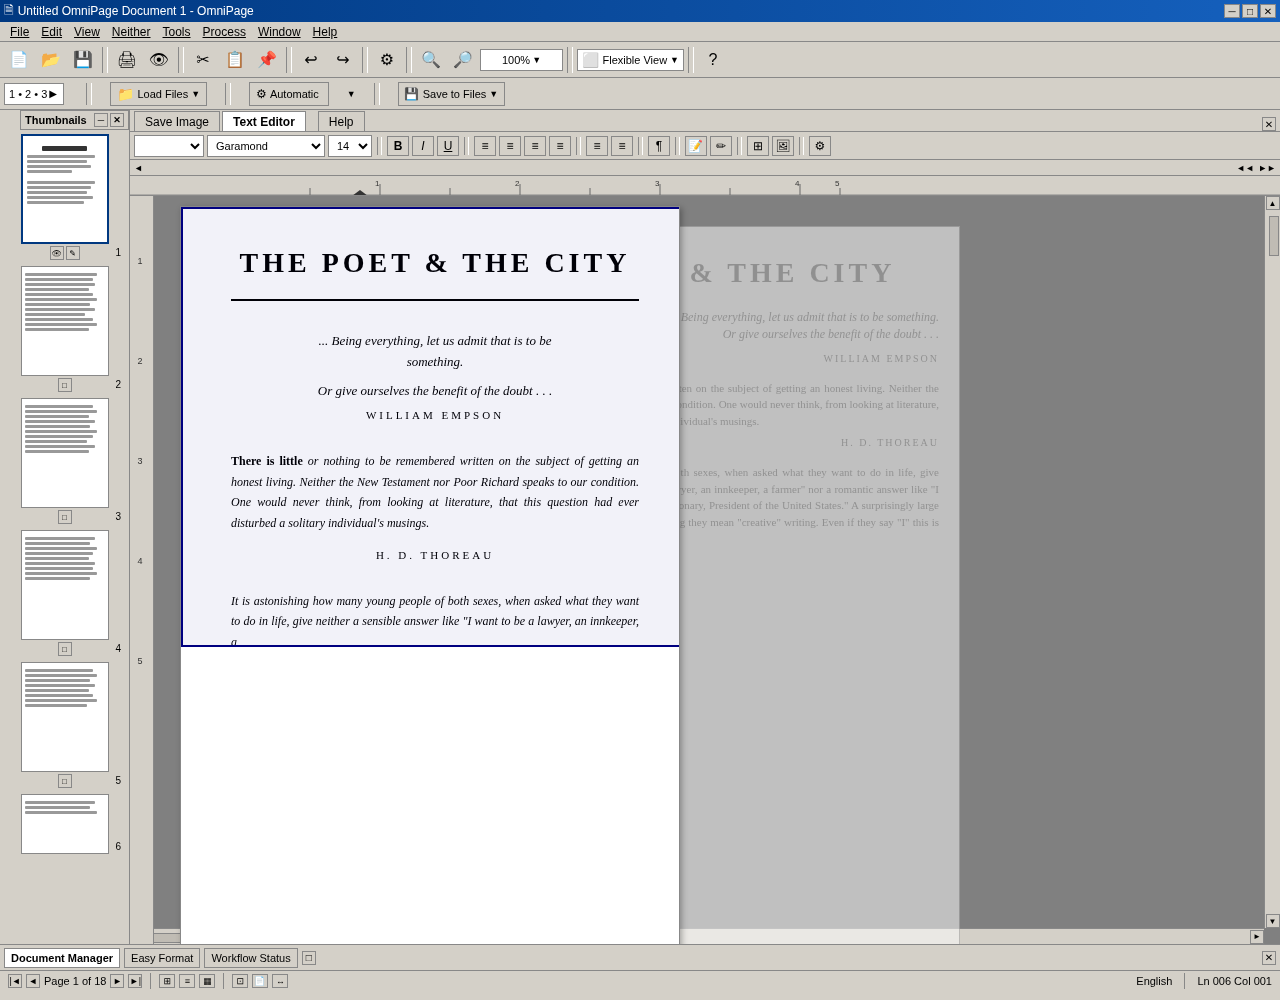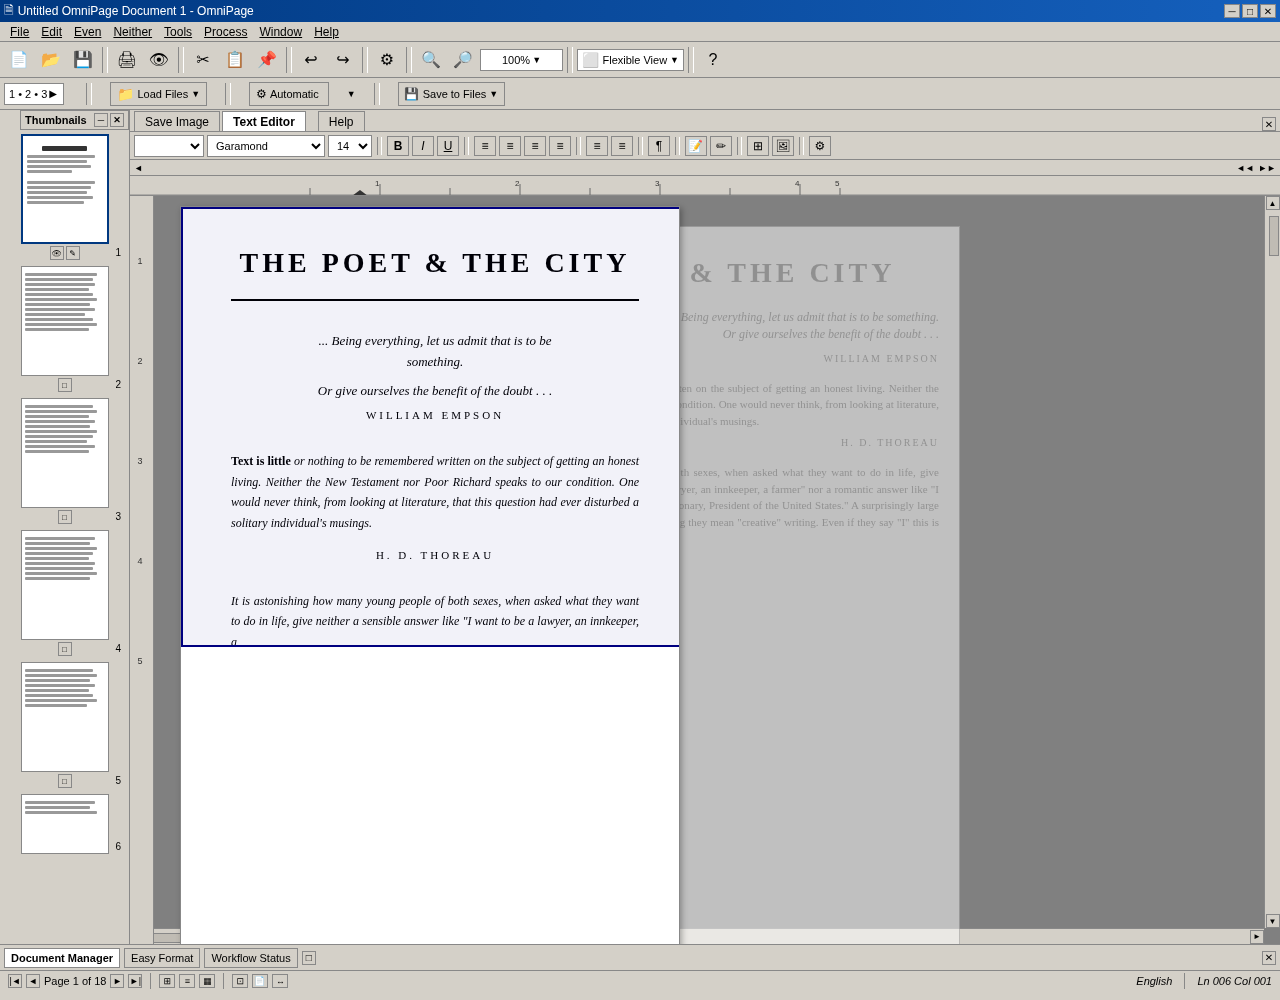--- a/index.html
+++ b/index.html
@@ -326,21 +326,21 @@
     #status-bar {
       height: 20px;
       background: #d4d0c8;
       border-top: 1px solid #888;
       display: flex;
       align-items: center;
       padding: 0 8px;
       font-size: 11px;
     }
     #status-left { display: flex; align-items: center; gap: 4px; }
-    #status-right { margin-left: auto; display: flex; align-items: center; gap: 8px; font-style: italic; }
+    #status-right { margin-left: auto; display: flex; align-items: center; gap: 8px; }
     .status-nav-btn { width: 14px; height: 14px; border: 1px solid #888; display: flex; align-items: center; justify-content: center; font-size: 9px; cursor: pointer; background: #d4d0c8; }
     .status-sep { width: 1px; height: 16px; background: #888; margin: 0 4px; }
     .view-btn { width: 16px; height: 14px; border: 1px solid #888; background: #d4d0c8; cursor: pointer; font-size: 9px; display: flex; align-items: center; justify-content: center; }
 
     
     #side-ruler {
       position: absolute;
       left: 0;
       top: 0;
       width: 24px;
@@ -362,21 +362,21 @@
   <div id="title-bar-right">
     <div class="title-btn">─</div>
     <div class="title-btn">□</div>
     <div class="title-btn">✕</div>
   </div>
 </div>
 
 <div id="menu-bar">
   <span class="menu-item">File</span>
   <span class="menu-item">Edit</span>
-  <span class="menu-item">Even</span>
+  <span class="menu-item">View</span>
   <span class="menu-item">Neither</span>
   <span class="menu-item">Tools</span>
   <span class="menu-item">Process</span>
   <span class="menu-item">Window</span>
   <span class="menu-item">Help</span>
 </div>
 
 <div id="toolbar1">
   <div class="tb-btn" title="New">📄</div>
   <div class="tb-btn" title="Open">📂</div>
@@ -683,21 +683,21 @@
               <span>something.</span></em>
             </div>
             <div class="page-quote">
               <em><span>Or give ourselves the benefit of the doubt . . .</span></em>
             </div>
             <div class="page-author">
               <span>WILLIAM EMPSON</span>
             </div>
 
             <div class="page-body">
-              <strong>Text is little</strong>
+              <strong>There is little</strong>
               <span>or nothing to</span>
               <em>be remembered written on the subject of getting an honest living.</em>
               <span>Neither the New Testament nor Poor Richard speaks to our condition. One would never think, from looking at literature, that this question had ever disturbed a solitary individual's musings.</span>
             </div>
 
             <div class="page-author">
               <span>H. D. THOREAU</span>
             </div>
 
             <div class="page-body">

